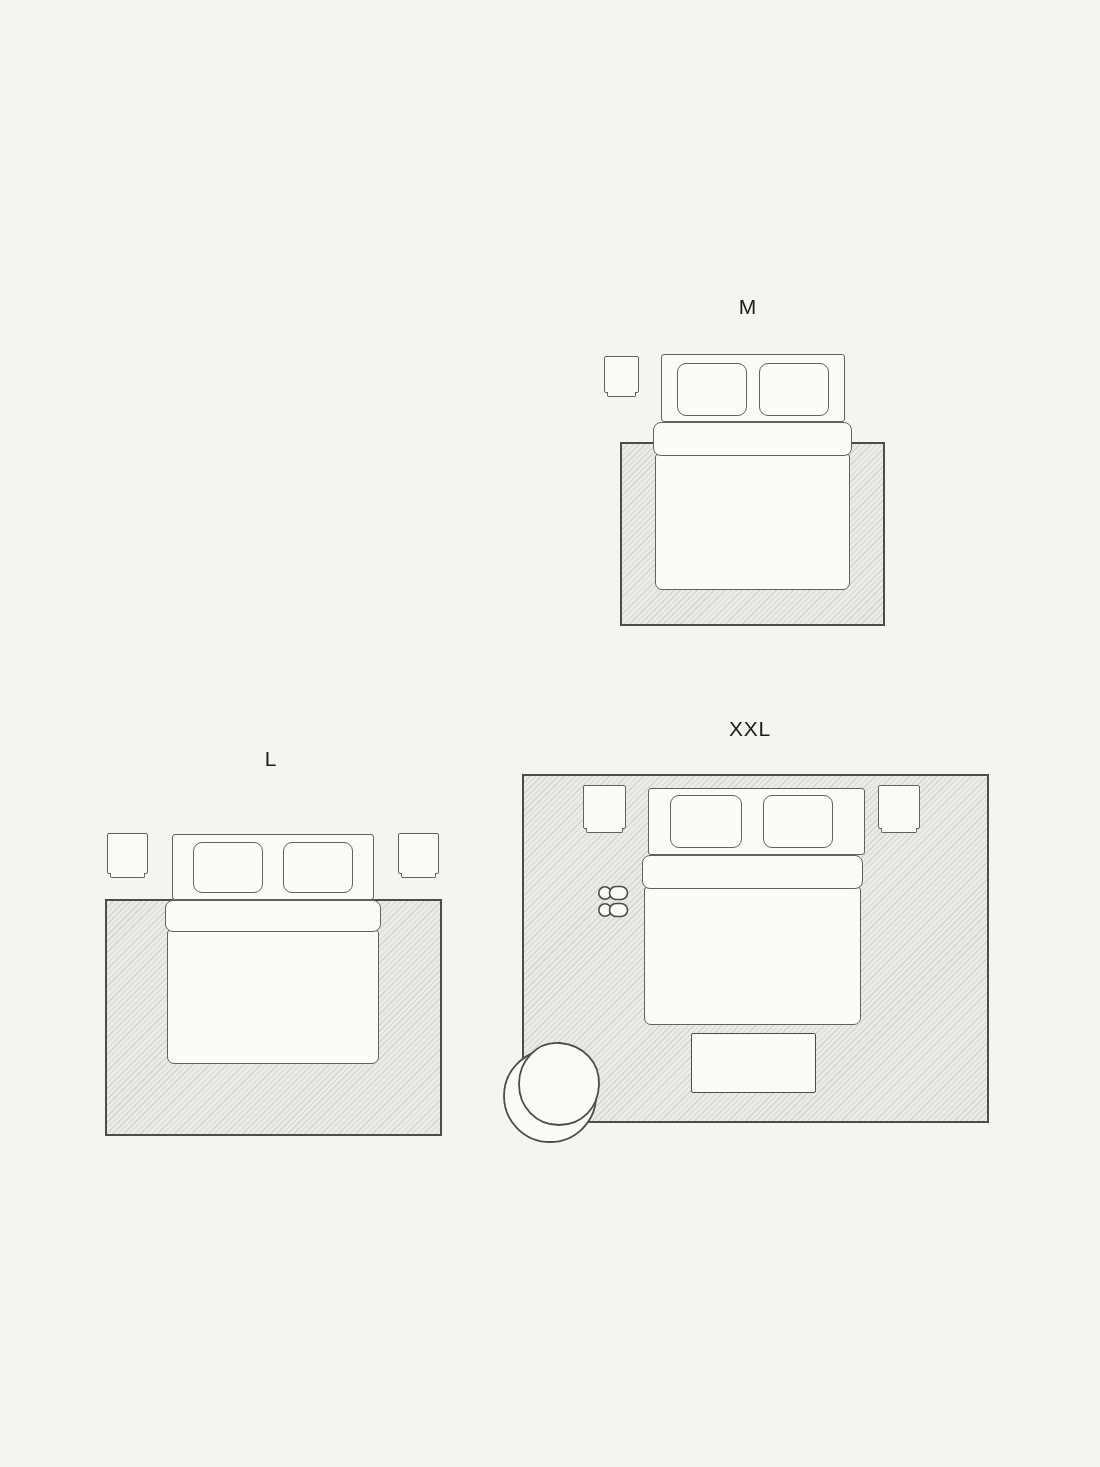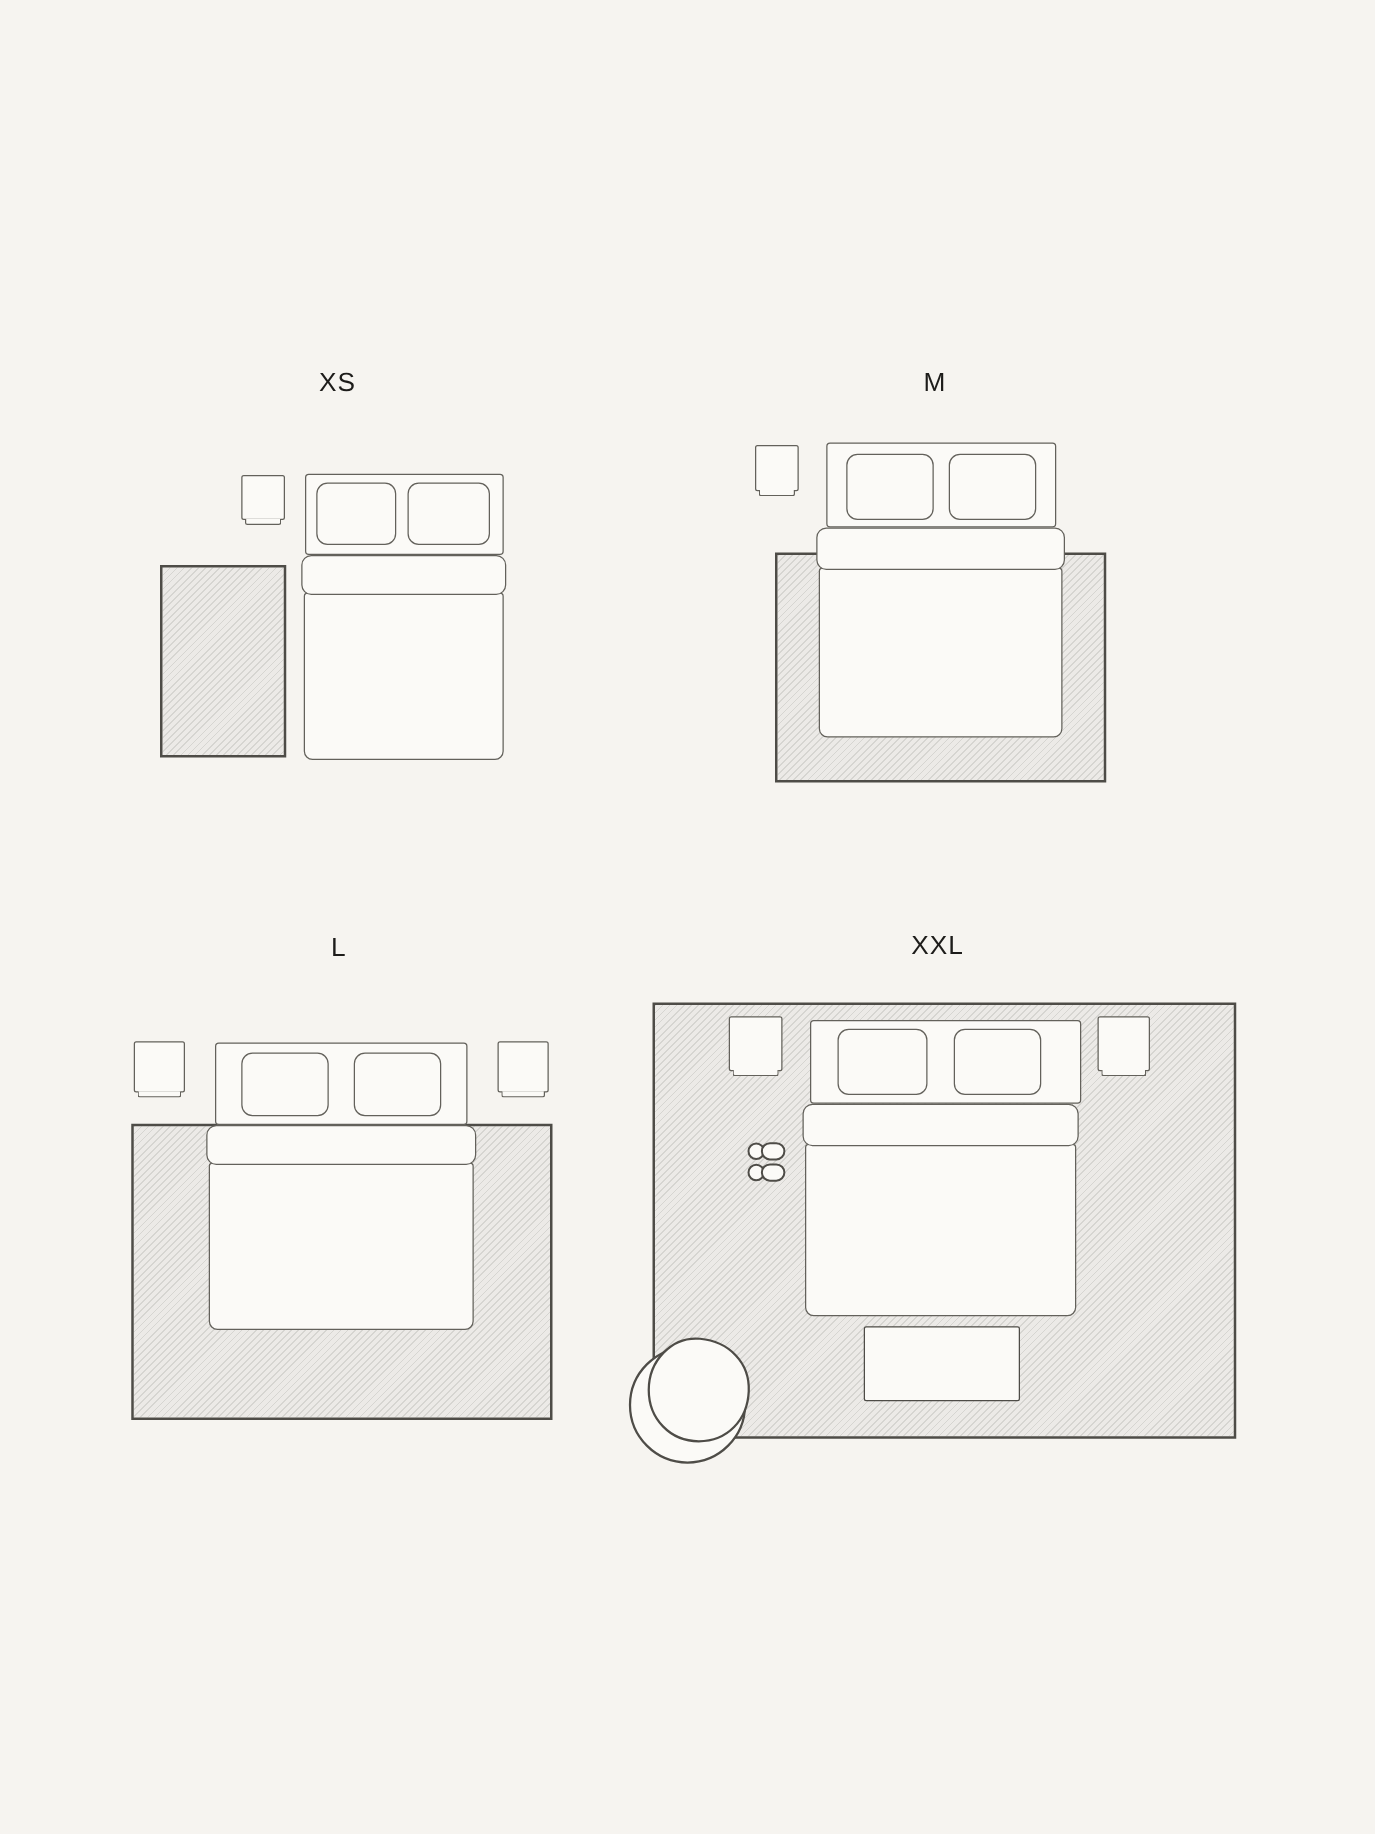--- a/index.html
+++ b/index.html
@@ -36,31 +36,20 @@
   .nightstand{border-radius:2px;}
   .nightstand-base{border-top:none;border-radius:0 0 2px 2px;background:var(--fill);}
   .bench{border-radius:2px;border-color:var(--stroke-dark);}
   .figure{position:absolute;overflow:visible;}
 </style>
 </head>
 <body>
 
 <div class="canvas">
 
-  <section class="panel" style="left:100px;top:290px;width:350px;height:330px;">
-    <div class="size-label" style="left:170px;top:5px;">XS</div>
-    <div class="rug" style="left:28px;top:162px;width:101px;height:154px;"></div>
-    <div class="shape nightstand" style="left:93px;top:90px;width:35px;height:36px;"></div>
-    <div class="shape nightstand-base" style="left:96px;top:125px;width:29px;height:5px;"></div>
-    <div class="shape headboard" style="left:144px;top:89px;width:159px;height:65px;"></div>
-    <div class="shape pillow" style="left:153px;top:96px;width:64px;height:50px;"></div>
-    <div class="shape pillow" style="left:226px;top:96px;width:66px;height:50px;"></div>
-    <div class="shape duvet" style="left:143px;top:184px;width:160px;height:134px;"></div>
-    <div class="shape band" style="left:141px;top:154px;width:164px;height:32px;"></div>
-  </section>
 
   <section class="panel" style="left:580px;top:290px;width:330px;height:350px;">
     <div class="size-label" style="left:168px;top:5px;">M</div>
     <div class="rug" style="left:40px;top:152px;width:265px;height:184px;"></div>
     <div class="shape nightstand" style="left:24px;top:66px;width:35px;height:37px;"></div>
     <div class="shape nightstand-base" style="left:27px;top:102px;width:29px;height:5px;"></div>
     <div class="shape headboard" style="left:81px;top:64px;width:184px;height:68px;"></div>
     <div class="shape pillow" style="left:97px;top:73px;width:70px;height:53px;"></div>
     <div class="shape pillow" style="left:179px;top:73px;width:70px;height:53px;"></div>
     <div class="shape duvet" style="left:75px;top:164px;width:195px;height:136px;"></div>
@@ -74,21 +63,21 @@
     <div class="shape nightstand-base" style="left:30px;top:143px;width:35px;height:5px;"></div>
     <div class="shape nightstand" style="left:318px;top:103px;width:41px;height:41px;"></div>
     <div class="shape nightstand-base" style="left:321px;top:143px;width:35px;height:5px;"></div>
     <div class="shape headboard" style="left:92px;top:104px;width:202px;height:66px;"></div>
     <div class="shape pillow" style="left:113px;top:112px;width:70px;height:51px;"></div>
     <div class="shape pillow" style="left:203px;top:112px;width:70px;height:51px;"></div>
     <div class="shape duvet" style="left:87px;top:200px;width:212px;height:134px;"></div>
     <div class="shape band" style="left:85px;top:170px;width:216px;height:32px;"></div>
   </section>
 
-  <section class="panel" style="left:490px;top:730px;width:520px;height:460px;">
+  <section class="panel" style="left:490px;top:702px;width:520px;height:460px;">
     <div class="size-label" style="left:260px;top:15px;">XXL</div>
     <div class="rug" style="left:32px;top:72px;width:467px;height:349px;"></div>
     <div class="shape nightstand" style="left:93px;top:83px;width:43px;height:44px;"></div>
     <div class="shape nightstand-base" style="left:96px;top:126px;width:37px;height:5px;"></div>
     <div class="shape nightstand" style="left:388px;top:83px;width:42px;height:44px;"></div>
     <div class="shape nightstand-base" style="left:391px;top:126px;width:36px;height:5px;"></div>
     <div class="shape headboard" style="left:158px;top:86px;width:217px;height:67px;"></div>
     <div class="shape pillow" style="left:180px;top:93px;width:72px;height:53px;"></div>
     <div class="shape pillow" style="left:273px;top:93px;width:70px;height:53px;"></div>
     <div class="shape duvet" style="left:154px;top:185px;width:217px;height:138px;"></div>

